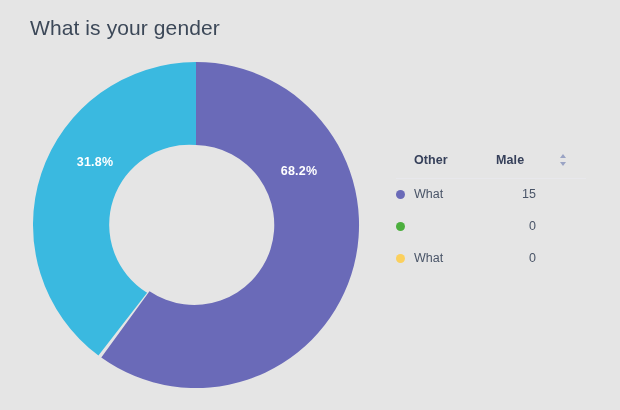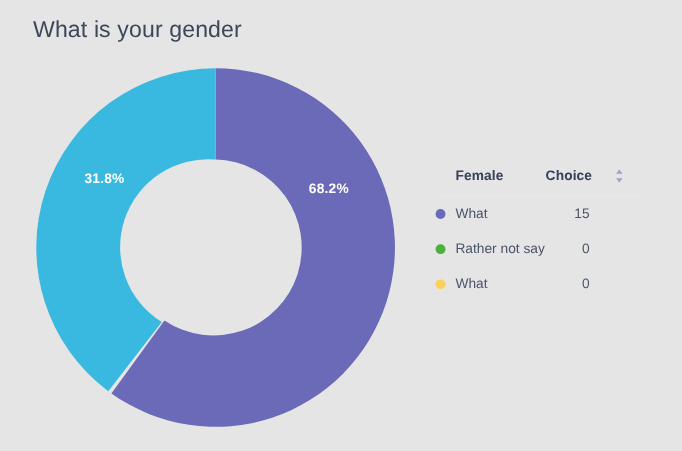--- a/index.html
+++ b/index.html
@@ -150,38 +150,37 @@
                Z"></path>
 
       <text class="slice-label" x="299" y="122" text-anchor="middle" dominant-baseline="middle">68.2%</text>
       <text class="slice-label" x="95" y="113" text-anchor="middle" dominant-baseline="middle">31.8%</text>
     </svg>
   </div>
 
   <div class="legend-table">
 
     <div class="legend-head">
-      <div class="th th-choice">Female</div>
-      <div class="th th-total">Choice</div>
+      <div class="th th-choice">Other</div>
+      <div class="th th-total">Male</div>
       <div class="sort-icon">
         <span class="caret up"></span>
         <span class="caret down"></span>
       </div>
     </div>
 
     <div class="legend-row">
       <span class="legend-dot" style="background:#6a6ab8"></span>
       <span class="legend-label">What</span>
       <span class="legend-value">15</span>
     </div>
 
 
     <div class="legend-row">
       <span class="legend-dot" style="background:#4caf3e"></span>
-      <span class="legend-label">Rather not say</span>
       <span class="legend-value">0</span>
     </div>
 
     <div class="legend-row">
       <span class="legend-dot" style="background:#fbd05d"></span>
       <span class="legend-label">What</span>
       <span class="legend-value">0</span>
     </div>
 
   </div>

